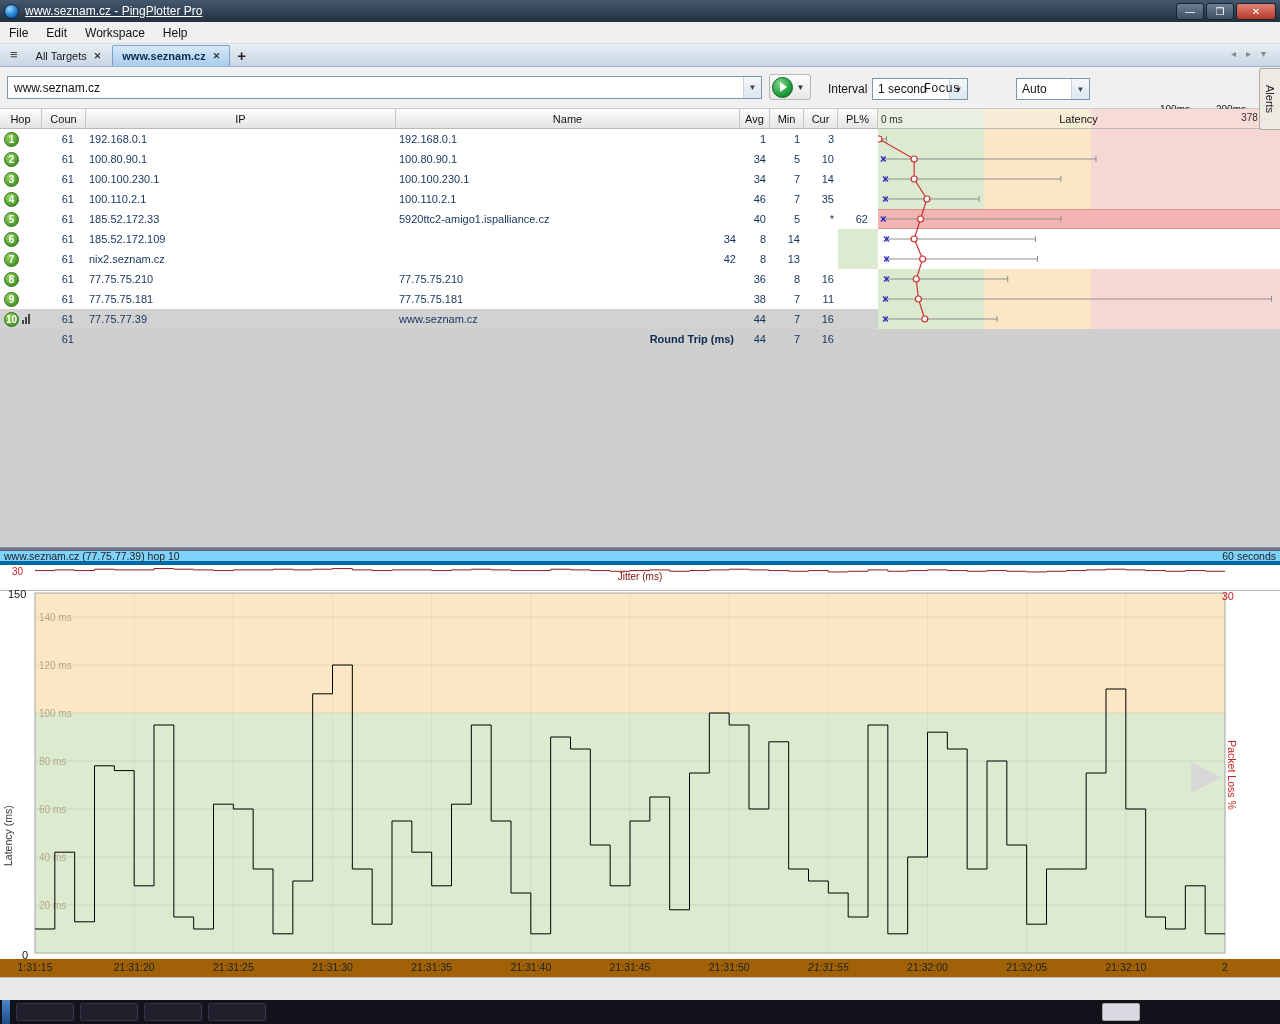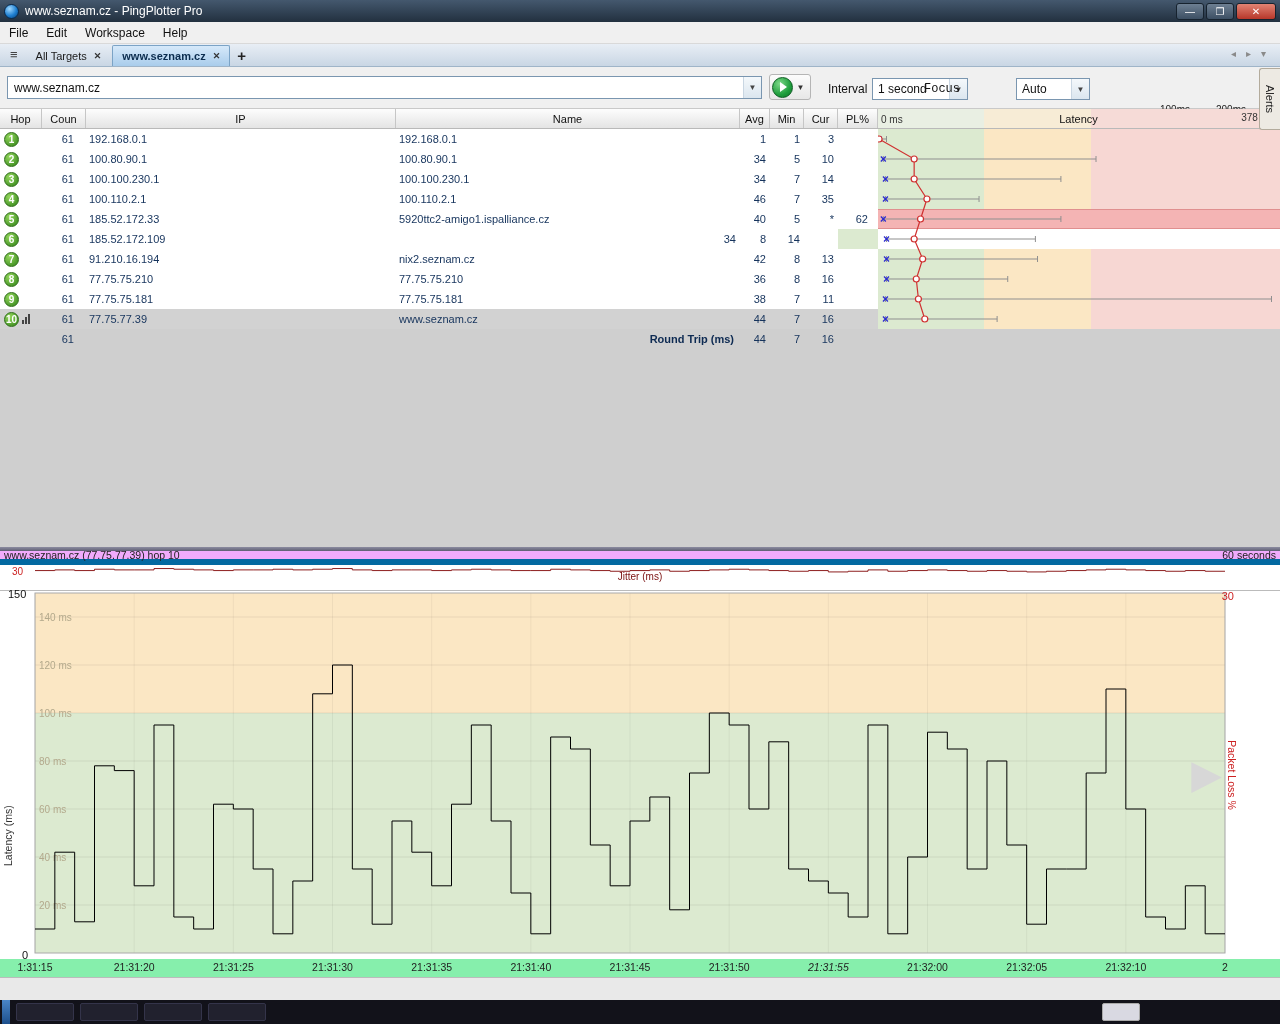--- a/index.html
+++ b/index.html
@@ -2,21 +2,21 @@
 <html><head>
 <meta charset="utf-8">
 <style>
   * { box-sizing: border-box; margin: 0; padding: 0; }
   html,body { width:1280px; height:1024px; overflow:hidden; font-family:"Liberation Sans",sans-serif; background:#000; }
   .app { position:relative; width:1280px; height:1024px; background:#f0f0f0; }
 
   
   .titlebar { height:22px; background:linear-gradient(#44586e,#22303f); display:flex; align-items:center; padding:0 4px; color:#fff; font-size:12px; }
   .app-icon { width:15px; height:15px; border-radius:50%; background:radial-gradient(circle at 35% 30%,#9fd8ff,#1e7fd0 55%,#0a3f74); border:1px solid #072a4e; margin-right:6px; flex:none; }
-  .title-text { flex:1; white-space:nowrap; overflow:hidden; }
+  .title-text { flex:1; white-space:nowrap; overflow:hidden;text-decoration:underline; }
   .win-controls { display:flex; gap:2px; }
   .win-btn { width:28px; height:17px; font-size:10px; line-height:15px; text-align:center; color:#fff; background:linear-gradient(#6d7f92,#3c4f63); border:1px solid #16222e; border-radius:3px; cursor:default; }
   .win-btn.close { background:linear-gradient(#e08373,#b8372a); width:40px; }
 
   
   .menubar { height:22px; background:#f0f0f0; border-bottom:1px solid #d9d9d9; display:flex; align-items:center; font-size:12px; color:#111; }
   .menu-item { padding:2px 9px; }
 
   
   .tabbar { height:23px; background:linear-gradient(#e8eef5,#c9d6e4); border-bottom:1px solid #9fb4c8; display:flex; align-items:flex-end; font-size:11px; color:#1a1a1a; position:relative; }
@@ -70,34 +70,34 @@
   #latency-overlay { position:absolute; left:878px; top:0; width:402px; height:200px; pointer-events:none; }
   .trace-footer { height:20px; background:#cfcfcf; font-size:11px; color:#15335c; align-items:center; }
   .trace-footer > div { display:flex; align-items:center; }
   .trace-footer .c-name { justify-content:flex-end; padding-right:6px; font-weight:bold; color:#0d2a52; }
   .filler { height:198px; background:#cfcfcf; }
 
   
   .splitter { height:4px; background:linear-gradient(#8c8ca0,#5f5f74); }
 
   
-  .graph-header { height:14px; background:#f0abfc; border-bottom:6px solid #0369a1; display:flex; justify-content:space-between; font-size:10.5px; color:#222; padding:0 4px; align-items:center; }
+  .graph-header { height:14px; background:#7dd3fc; border-bottom:4px solid #0369a1; display:flex; justify-content:space-between; font-size:10.5px; color:#222; padding:0 4px; align-items:center; }
   .jitter-strip { position:relative; height:26px; background:#fff; border-bottom:1px solid #bbb; }
   .jitter-strip svg { position:absolute; inset:0; width:100%; height:100%; }
   .jitter-label { position:absolute; left:50%; top:6px; transform:translateX(-50%); font-size:10px; color:#7a1010; }
   .jitter-max { position:absolute; left:12px; top:1px; font-size:10px; color:#c22; }
   .main-graph { position:relative; height:368px; background:#fff; }
   .main-graph svg { position:absolute; inset:0; width:100%; height:100%; }
   .y-top { position:absolute; left:8px; top:-3px; font-size:11px; color:#111; }
   .y-bottom { position:absolute; left:22px; bottom:-2px; font-size:11px; color:#111; }
   .y-rot { position:absolute; left:2px; top:50%; transform:translateY(-50%) ; writing-mode:vertical-rl; rotate:180deg; font-size:10.5px; color:#333; }
   .pl-top { position:absolute; right:46px; top:-1px; font-size:11px; color:#c22; }
   .pl-rot { position:absolute; right:42px; top:50%; transform:translateY(-50%); writing-mode:vertical-rl; font-size:10.5px; color:#c22; }
   .live-arrow { position:absolute; right:58px; top:160px; font-size:40px; color:#d7d7d7; }
-  .x-axis { position:relative; height:18px; background:#86efac; font-size:10.5px; color:#222; }
+  .x-axis { position:relative; height:18px; background:#a16207; font-size:10.5px; color:#222; }
   .x-axis span { position:absolute; top:2px; transform:translateX(-50%); white-space:nowrap; }
 
   
   .window-bottom { height:23px; background:#e9e9e9; border-top:1px solid #bbb; }
   .taskbar { height:24px; background:#12121a; display:flex; align-items:center; gap:6px; padding-left:2px; }
   .tb-start { width:8px; height:100%; background:linear-gradient(#4a86c8,#1d4f8c); flex:none; }
   .task-item { width:58px; height:18px; background:#21212e; border:1px solid #34344a; border-radius:2px; }
   .task-item.lite { background:#d9d9e2; border-color:#aaa; width:38px; margin-left:auto; margin-right:140px; }
 </style>
 </head>
@@ -266,21 +266,20 @@
         <div class="c-min">8</div>
         <div class="c-cur">14</div>
         <div class="c-pl"></div>
         <div class="lat"></div>
       </div>
       <div class="grid-row t-row">
         <div class="c-hop">
           <span class="hop-badge">7</span>
         </div>
         <div class="c-count">61</div>
-        <div class="c-ip">91.210.16.194</div>
         <div class="c-name">nix2.seznam.cz</div>
         <div class="c-avg">42</div>
         <div class="c-min">8</div>
         <div class="c-cur">13</div>
         <div class="c-pl"></div>
         <div class="lat"></div>
       </div>
       <div class="grid-row t-row">
         <div class="c-hop">
           <span class="hop-badge">8</span>

